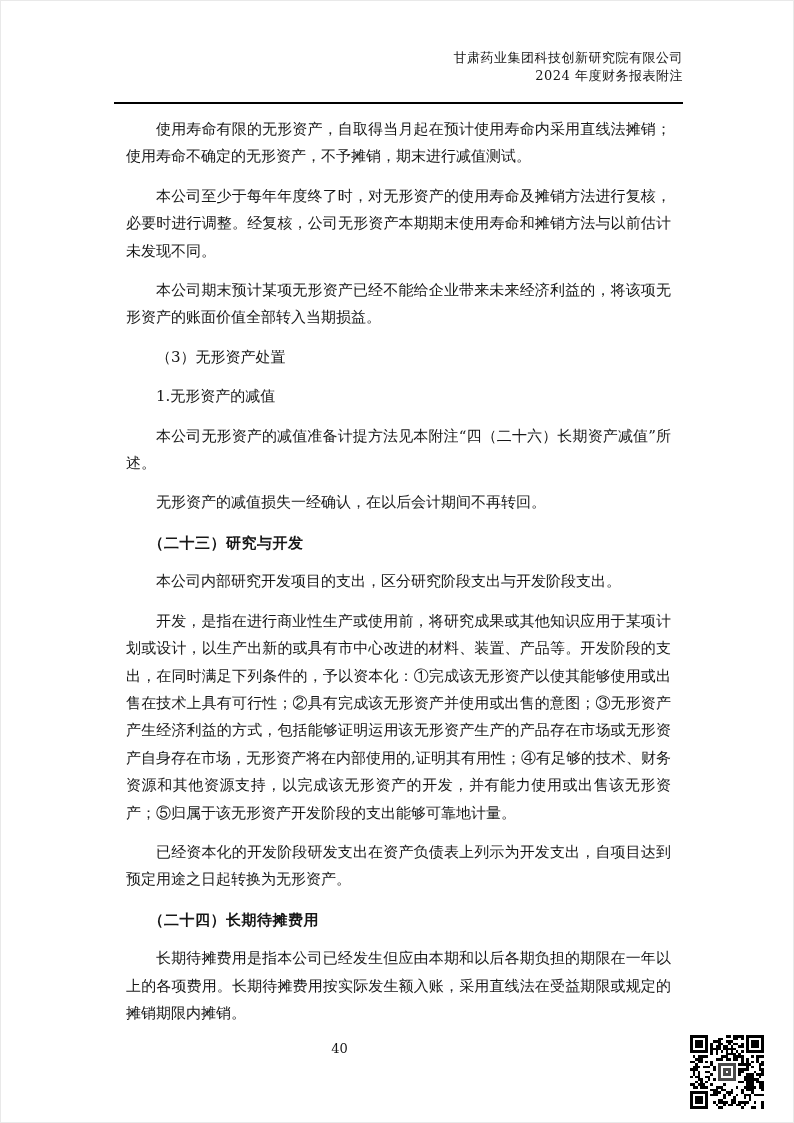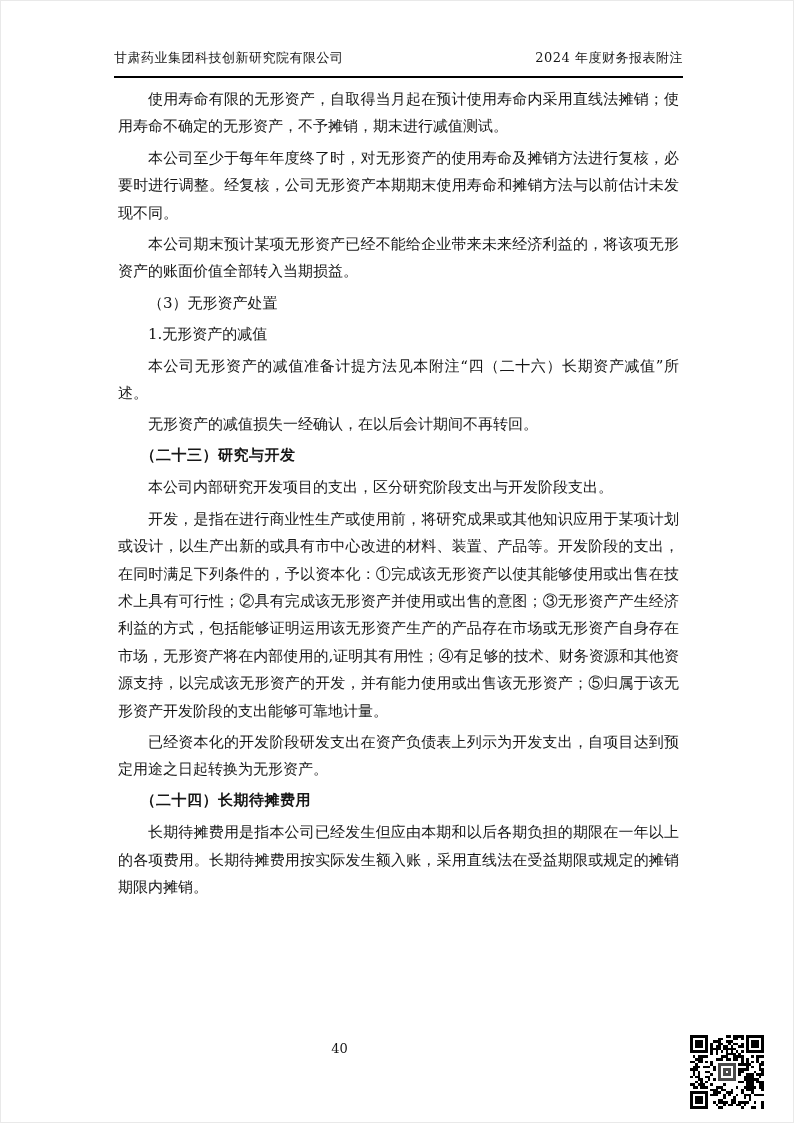--- a/index.html
+++ b/index.html
@@ -18,38 +18,39 @@
     position: absolute;
     inset: 0;
     padding: 48px 110px 0 113px;
     box-sizing: border-box;
   }
   .header {
     display: flex;
     justify-content: space-between;
     align-items: flex-end;
     border-bottom: 2px solid #000;
-    padding-bottom: 9px;
+    padding-bottom: 17px;
     font-size: 13px;
     letter-spacing: 0.5px;
     white-space: nowrap;
+    flex-direction: column;
   }
   .body-text {
     margin-top: 8px;
     font-size: 15px;
     line-height: 27.4px;
     text-align: justify;
   }
   .body-text p {
-    margin: 4px;
+    margin: 12px;
     padding: 0;
     text-indent: 2em;
   }
   .body-text p.heading {
-    font-family: Liberation Mono, monospace;
+    font-family: Liberation Sans, sans-serif;
     font-weight: bold;
     text-indent: 1.5em;
     letter-spacing: 0.5px;
   }
   .footer {
     position: absolute;
     top: 1040px;
     left: 0;
     width: 677px;
     text-align: center;

